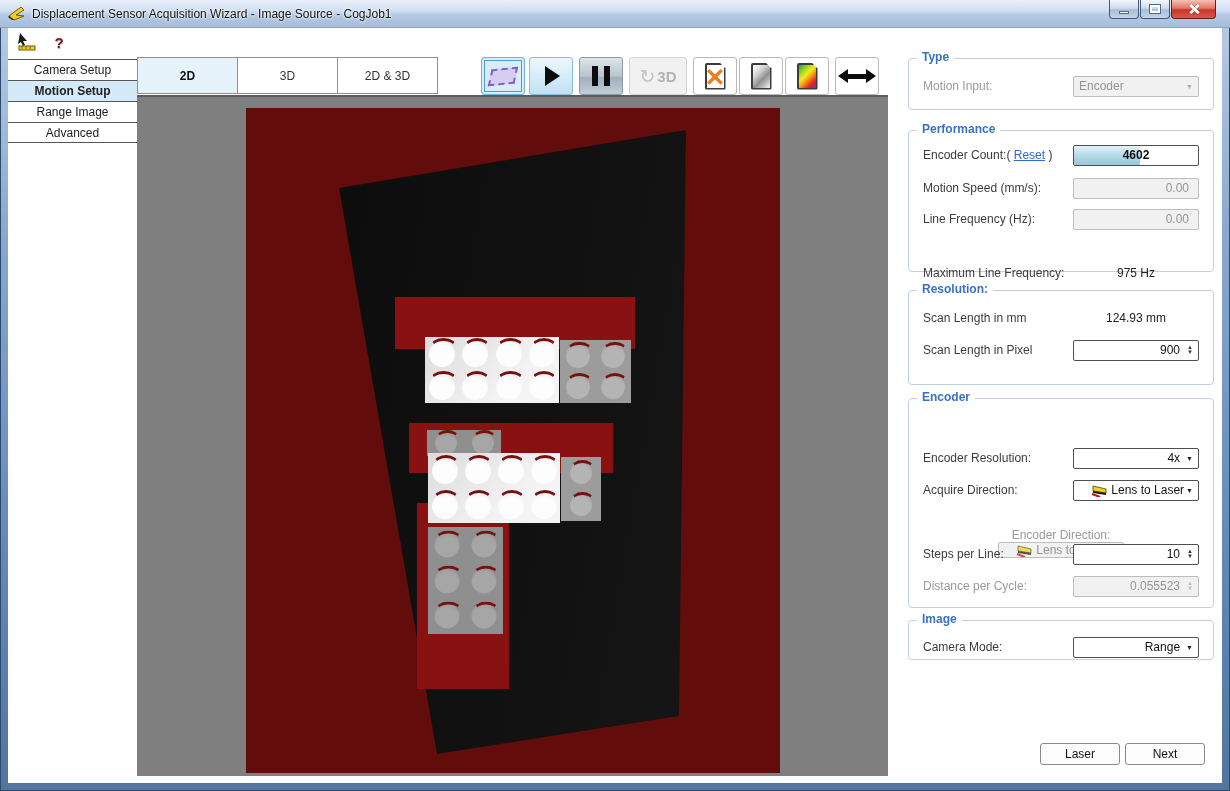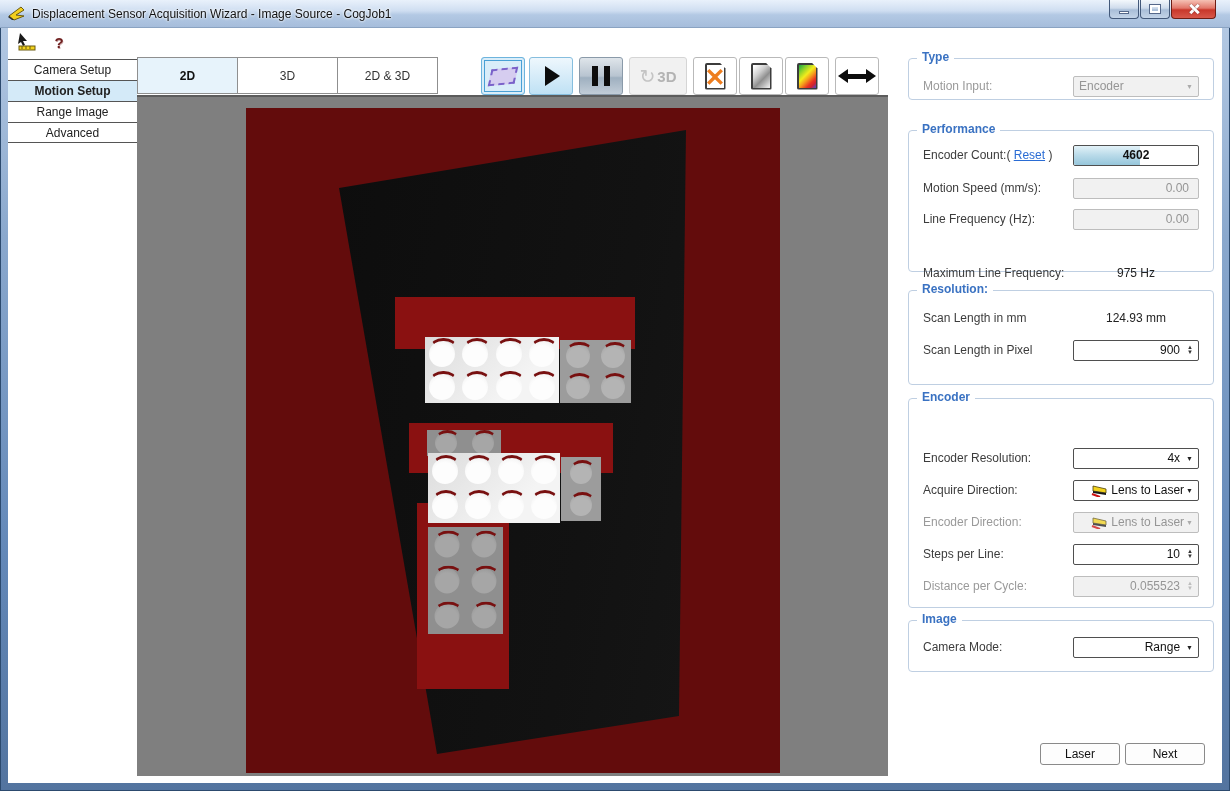--- a/index.html
+++ b/index.html
@@ -123,25 +123,25 @@
     background:radial-gradient(circle at 50% 62%, var(--hi) 55%, var(--lo)); }
   .stud::before { content:""; position:absolute; left:6%; top:-9%; width:86%; height:62%;
     border-radius:50%; border-top:3px solid #781010; border-left:2px solid transparent;
     border-right:2px solid transparent; }
 
   
   .rightpanel { position:absolute; left:892px; top:0; width:322px; height:755px; font-size:12px; color:#3c3c3c; }
   .group { position:absolute; left:8px; width:306px; border:1px solid #bfcfe2; border-radius:4px; background:#fff; }
   .group-title { position:absolute; top:-9px; left:8px; background:#fff; padding:0 5px;
     color:#3a72c2; font-weight:bold; font-size:12px; }
-  .g-type { top:30px;  height:42px; }
+  .g-type { top:30px;  height:52px; }
   .g-perf { top:102px; height:142px; }
   .g-res  { top:262px; height:95px; }
   .g-enc  { top:370px; height:210px; }
-  .g-img  { top:592px; height:52px; }
+  .g-img  { top:592px; height:40px; }
   .row { position:absolute; left:14px; right:14px; height:22px; display:flex; align-items:center; justify-content:space-between; }
   .lbl { white-space:nowrap; }
   .lbl.dim { color:#9a9a9a; }
   .link { color:#2a6cd4; text-decoration:underline; cursor:pointer; }
 
   .ctl { width:126px; height:21px; border:1px solid #4f4f4f; border-radius:2px; background:#fff;
     display:flex; align-items:center; font-size:12px; color:#111; padding:0 5px; position:relative; cursor:pointer; }
   .ctl.disabled { border-color:#bdbdbd; background:#f1f1f1; color:#959595; cursor:default; }
   .ctl .val-right { flex:1; text-align:right; padding-right:4px; }
   .ctl .val-left  { flex:1; text-align:left; }
@@ -388,21 +388,21 @@
           <div class="ctl" style="justify-content:flex-end;">
             <svg class="sensor-icon" viewBox="0 0 17 13">
               <polygon points="2,2 15,5 15,9 2,7" fill="#f2d21d" stroke="#4a3e08" stroke-width="0.8"></polygon>
               <polygon points="2,7 15,9 15,11 2,9" fill="#1a1a1a"></polygon>
               <line x1="1" y1="10" x2="9" y2="13" stroke="#cc1111" stroke-width="2"></line>
             </svg>
             <span>Lens to Laser</span>
             <span class="dd-arrow">▼</span>
           </div>
         </div>
-        <div class="row" style="top:112px;">
+        <div class="row" style="top:129px;flex-direction:column;">
           <span class="lbl dim">Encoder Direction:</span>
           <div class="ctl disabled" style="justify-content:flex-end;">
             <svg class="sensor-icon" viewBox="0 0 17 13">
               <polygon points="2,2 15,5 15,9 2,7" fill="#f2d21d" stroke="#4a3e08" stroke-width="0.8"></polygon>
               <polygon points="2,7 15,9 15,11 2,9" fill="#1a1a1a"></polygon>
               <line x1="1" y1="10" x2="9" y2="13" stroke="#cc1111" stroke-width="2"></line>
             </svg>
             <span>Lens to Laser</span>
             <span class="dd-arrow">▼</span>
           </div>

